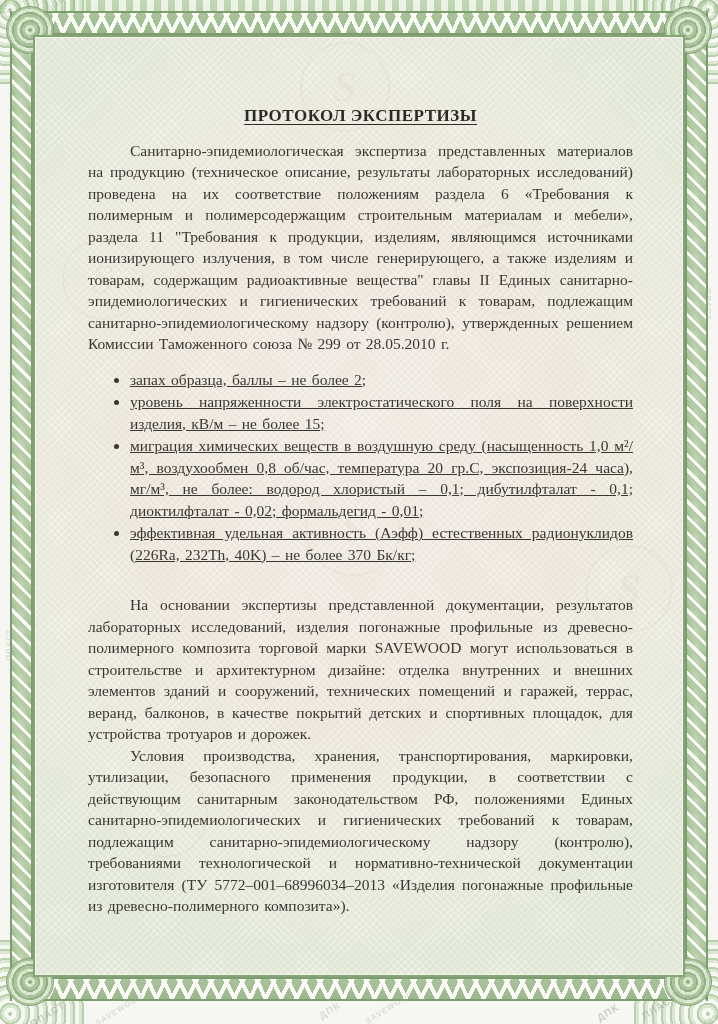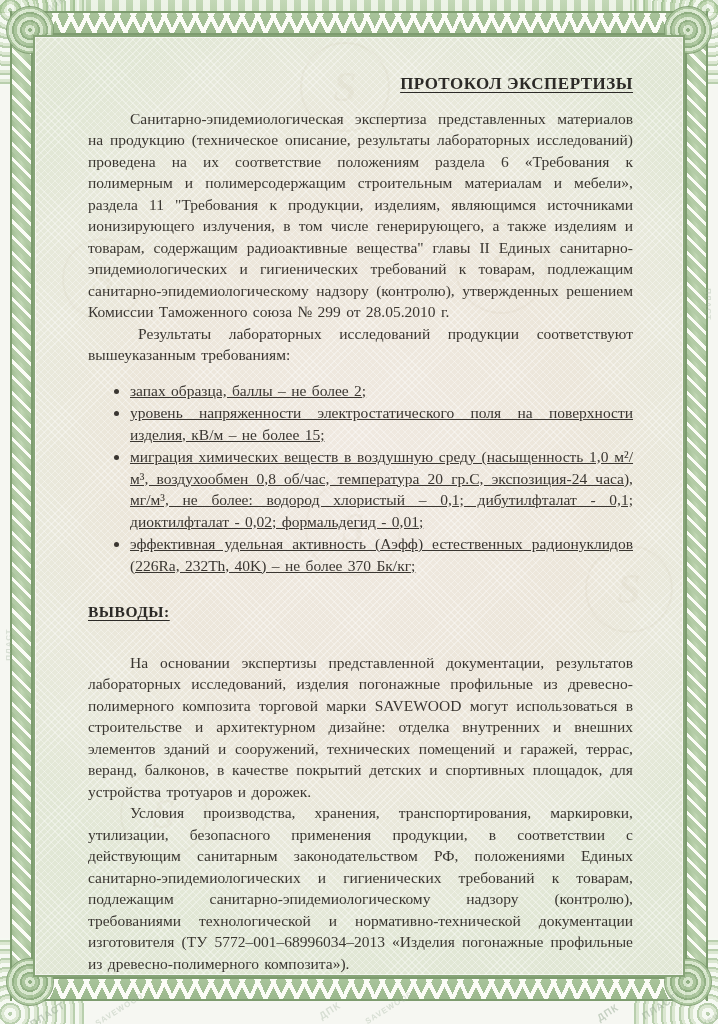--- a/index.html
+++ b/index.html
@@ -77,21 +77,21 @@
     letter-spacing:1px;pointer-events:none;white-space:nowrap;
   }
   .wm.faint{opacity:.35;}
   
   .doc{
     position:absolute;left:33px;right:33px;top:35px;bottom:47px;
     padding:0 52px 0 55px;box-sizing:border-box;
     color:#3a3631;font-size:15.5px;line-height:21.5px;
   }
   .title{
-    text-align:right;margin-top:38px;font-weight:bold;font-size:17px;
+    text-align:center;margin-top:70px;font-weight:bold;font-size:17px;
     letter-spacing:.5px;color:#2c2a27;
   }
   .title span{text-decoration:underline;text-underline-offset:3px;}
   .para{
     text-align:justify;text-indent:42px;margin:0;
     word-spacing:1.5px;
   }
   .p1{margin-top:13px;}
   .p3{text-indent:50px;}
   ul.props{
@@ -154,27 +154,25 @@
 <span class="wm" style="left:640px;bottom:12px;transform:rotate(-32deg);">ПЛАСТ</span>
 <span class="wm faint" style="left:688px;bottom:2px;transform:rotate(-32deg);font-size:8px;">SAVEWOOD</span>
 <span class="wm faint" style="left:46px;top:0px;transform:rotate(-32deg);font-size:8px;">ДПК</span>
 <span class="wm faint" style="right:-6px;top:300px;transform:rotate(90deg);font-size:8px;">ПЛАСТ</span>
 <span class="wm faint" style="left:-8px;top:640px;transform:rotate(-90deg);font-size:8px;">ПЛАСТ</span>
 
 <div class="doc">
   <div class="title"><span>ПРОТОКОЛ ЭКСПЕРТИЗЫ</span></div>
 
   <p class="para p1">Санитарно-эпидемиологическая экспертиза представленных материалов на продукцию (техническое описание, результаты лабораторных исследований) проведена на их соответствие положениям раздела 6 «Требования к полимерным и полимерсодержащим строительным материалам и мебели», раздела 11 "Требования к продукции, изделиям, являющимся источниками ионизирующего излучения, в том числе генерирующего, а также изделиям и товарам, содержащим радиоактивные вещества" главы II Единых санитарно-эпидемиологических и гигиенических требований к товарам, подлежащим санитарно-эпидемиологическому надзору (контролю), утвержденных решением Комиссии Таможенного союза № 299 от 28.05.2010 г.</p>
-  <p class="para p3">Результаты лабораторных исследований продукции соответствуют вышеуказанным требованиям:</p>
 
   <ul class="props">
     <li>запах образца, баллы – не более 2;</li>
     <li>уровень напряженности электростатического поля на поверхности изделия, кВ/м – не более 15;</li>
     <li>миграция химических веществ в воздушную среду (насыщенность 1,0 м²/м³, воздухообмен 0,8 об/час, температура 20 гр.С, экспозиция-24 часа), мг/м³, не более: водород хлористый – 0,1; дибутилфталат - 0,1; диоктилфталат - 0,02; формальдегид - 0,01;</li>
     <li>эффективная удельная активность (Аэфф) естественных радионуклидов (226Ra, 232Th, 40K) – не более 370 Бк/кг;</li>
   </ul>
 
-  <div class="conclusions-heading"><span>ВЫВОДЫ:</span></div>
 
   <p class="para c1">На основании экспертизы представленной документации, результатов лабораторных исследований, изделия погонажные профильные из древесно-полимерного композита торговой марки SAVEWOOD могут использоваться в строительстве и архитектурном дизайне: отделка внутренних и внешних элементов зданий и сооружений, технических помещений и гаражей, террас, веранд, балконов, в качестве покрытий детских и спортивных площадок, для устройства тротуаров и дорожек.</p>
   <p class="para">Условия производства, хранения, транспортирования, маркировки, утилизации, безопасного применения продукции, в соответствии с действующим санитарным законодательством РФ, положениями Единых санитарно-эпидемиологических и гигиенических требований к товарам, подлежащим санитарно-эпидемиологическому надзору (контролю), требованиями технологической и нормативно-технической документации изготовителя (ТУ 5772–001–68996034–2013 «Изделия погонажные профильные из древесно-полимерного композита»).</p>
 
 </div>
 
 </body></html>

